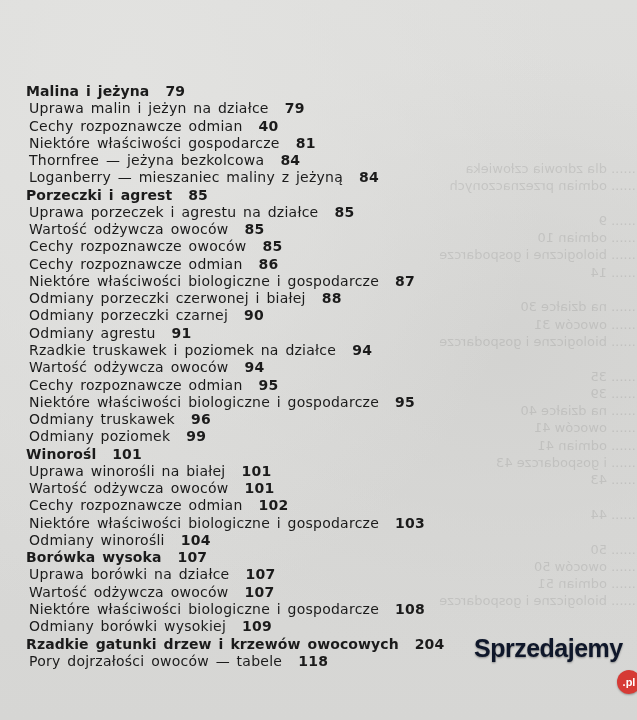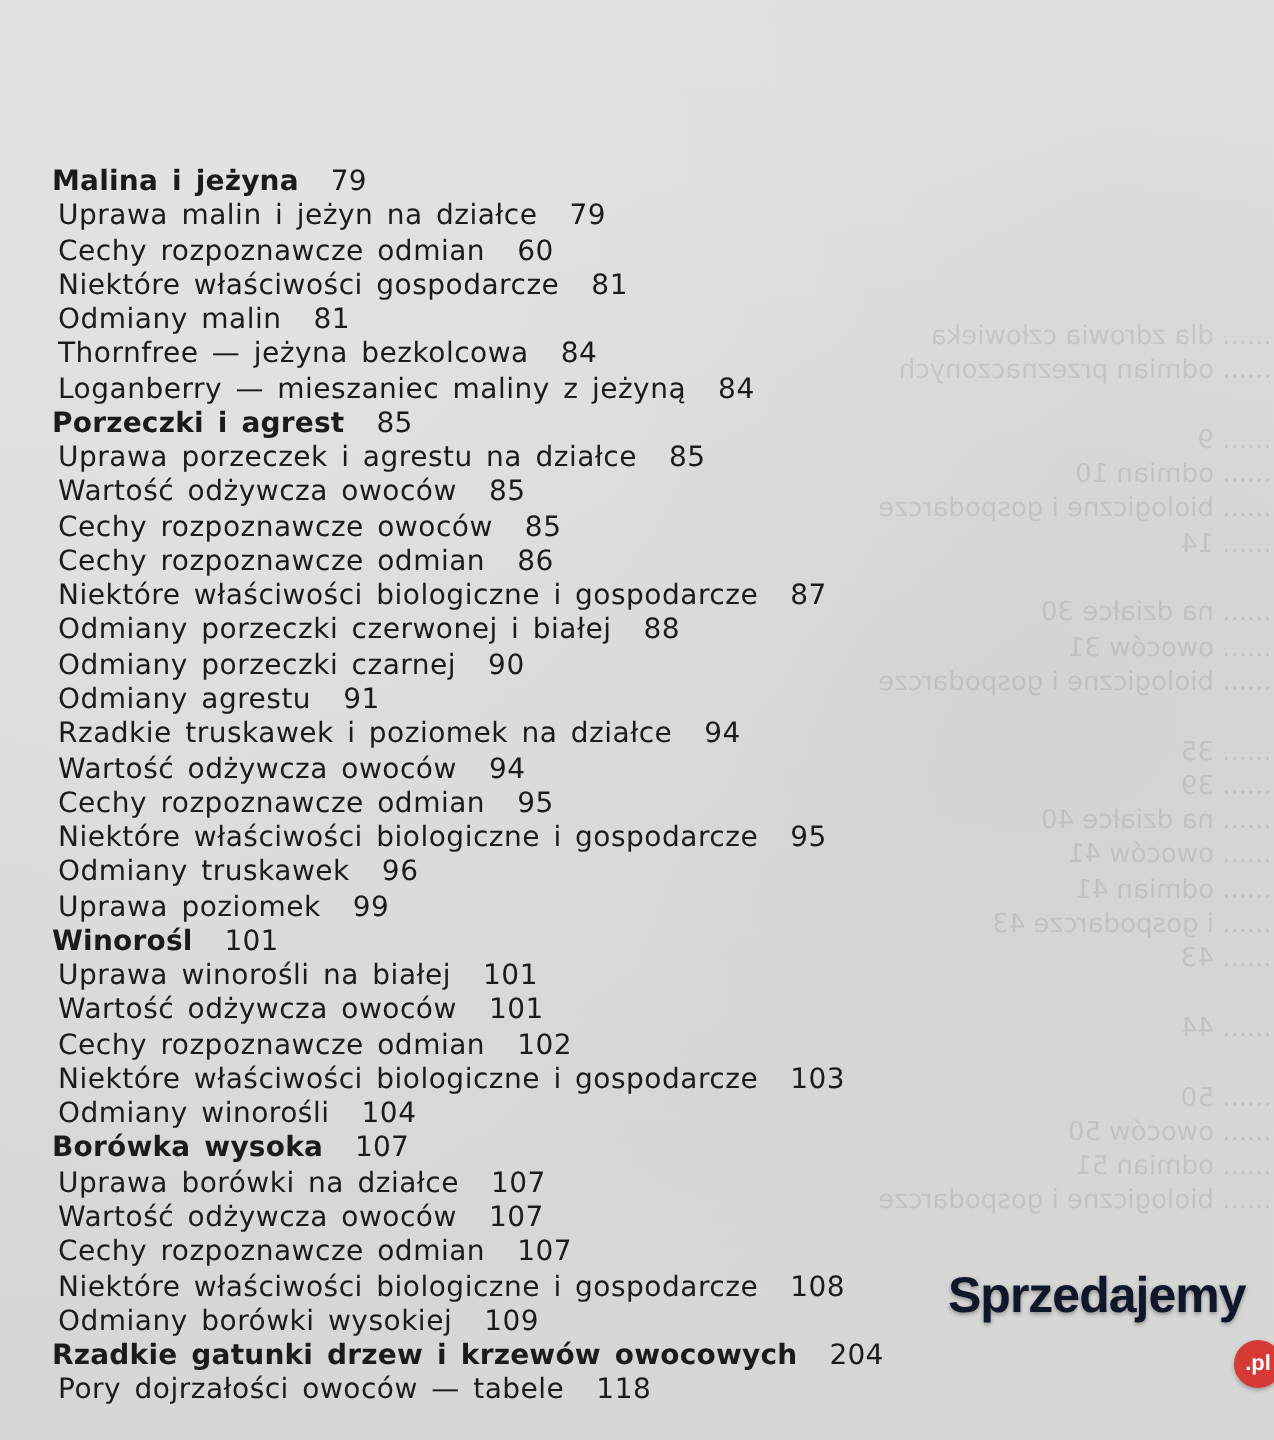--- a/index.html
+++ b/index.html
@@ -20,21 +20,21 @@
       transform: scaleX(-1); white-space: nowrap;
     }
     .toc { position: absolute; left: 26px; top: 83px; }
     .entry {
       display: block; height: 17.28px; line-height: 17.28px;
       font-size: 14px; letter-spacing: 0.25px; white-space: nowrap;
       word-spacing: 2px;
     }
     .entry.sub { padding-left: 3px; }
     .entry.head { font-weight: bold; letter-spacing: 0.1px; }
-    .entry .pg { margin-left: 16px; font-weight: normal; }
+    .entry .pg { margin-left: 16px; font-weight: bold; }
     .watermark {
       position: absolute; left: 474px; top: 634px;
       font-family: "Liberation Sans", sans-serif; font-weight: bold;
       font-size: 25px; color: #0f172a; letter-spacing: -0.5px;
       text-shadow: 0 1px 2px rgba(0,0,0,0.35);
     }
     .wm-badge {
       position: absolute; left: 617px; top: 670px; width: 24px; height: 24px;
       border-radius: 50%; background: #d63a35;
       color: #fff; font-family: "Liberation Sans", sans-serif; font-weight: bold;
@@ -66,50 +66,48 @@
     ....... 44<br><br>
     ....... 50<br>
     ....... owoców 50<br>
     ....... odmian 51<br>
     ....... biologiczne i gospodarcze
   </div>
 
   <div class="toc" id="toc">
       <span class="entry head"><span>Malina i jeżyna</span><span class="pg">79</span></span>
       <span class="entry sub"><span>Uprawa malin i jeżyn na działce</span><span class="pg">79</span></span>
-      <span class="entry sub"><span>Cechy rozpoznawcze odmian</span><span class="pg">60</span></span>
+      <span class="entry sub"><span>Cechy rozpoznawcze odmian</span><span class="pg">40</span></span>
       <span class="entry sub"><span>Niektóre właściwości gospodarcze</span><span class="pg">81</span></span>
-      <span class="entry sub"><span>Odmiany malin</span><span class="pg">81</span></span>
       <span class="entry sub"><span>Thornfree — jeżyna bezkolcowa</span><span class="pg">84</span></span>
       <span class="entry sub"><span>Loganberry — mieszaniec maliny z jeżyną</span><span class="pg">84</span></span>
       <span class="entry head"><span>Porzeczki i agrest</span><span class="pg">85</span></span>
       <span class="entry sub"><span>Uprawa porzeczek i agrestu na działce</span><span class="pg">85</span></span>
       <span class="entry sub"><span>Wartość odżywcza owoców</span><span class="pg">85</span></span>
       <span class="entry sub"><span>Cechy rozpoznawcze owoców</span><span class="pg">85</span></span>
       <span class="entry sub"><span>Cechy rozpoznawcze odmian</span><span class="pg">86</span></span>
       <span class="entry sub"><span>Niektóre właściwości biologiczne i gospodarcze</span><span class="pg">87</span></span>
       <span class="entry sub"><span>Odmiany porzeczki czerwonej i białej</span><span class="pg">88</span></span>
       <span class="entry sub"><span>Odmiany porzeczki czarnej</span><span class="pg">90</span></span>
       <span class="entry sub"><span>Odmiany agrestu</span><span class="pg">91</span></span>
       <span class="entry sub"><span>Rzadkie truskawek i poziomek na działce</span><span class="pg">94</span></span>
       <span class="entry sub"><span>Wartość odżywcza owoców</span><span class="pg">94</span></span>
       <span class="entry sub"><span>Cechy rozpoznawcze odmian</span><span class="pg">95</span></span>
       <span class="entry sub"><span>Niektóre właściwości biologiczne i gospodarcze</span><span class="pg">95</span></span>
       <span class="entry sub"><span>Odmiany truskawek</span><span class="pg">96</span></span>
-      <span class="entry sub"><span>Uprawa poziomek</span><span class="pg">99</span></span>
+      <span class="entry sub"><span>Odmiany poziomek</span><span class="pg">99</span></span>
       <span class="entry head"><span>Winorośl</span><span class="pg">101</span></span>
       <span class="entry sub"><span>Uprawa winorośli na białej</span><span class="pg">101</span></span>
       <span class="entry sub"><span>Wartość odżywcza owoców</span><span class="pg">101</span></span>
       <span class="entry sub"><span>Cechy rozpoznawcze odmian</span><span class="pg">102</span></span>
       <span class="entry sub"><span>Niektóre właściwości biologiczne i gospodarcze</span><span class="pg">103</span></span>
       <span class="entry sub"><span>Odmiany winorośli</span><span class="pg">104</span></span>
       <span class="entry head"><span>Borówka wysoka</span><span class="pg">107</span></span>
       <span class="entry sub"><span>Uprawa borówki na działce</span><span class="pg">107</span></span>
       <span class="entry sub"><span>Wartość odżywcza owoców</span><span class="pg">107</span></span>
-      <span class="entry sub"><span>Cechy rozpoznawcze odmian</span><span class="pg">107</span></span>
       <span class="entry sub"><span>Niektóre właściwości biologiczne i gospodarcze</span><span class="pg">108</span></span>
       <span class="entry sub"><span>Odmiany borówki wysokiej</span><span class="pg">109</span></span>
       <span class="entry head"><span>Rzadkie gatunki drzew i krzewów owocowych</span><span class="pg">204</span></span>
       <span class="entry sub"><span>Pory dojrzałości owoców — tabele</span><span class="pg">118</span></span>
     </div>
 
   <div class="watermark">Sprzedajemy</div>
   <div class="wm-badge">.pl</div>
 </div>
 

